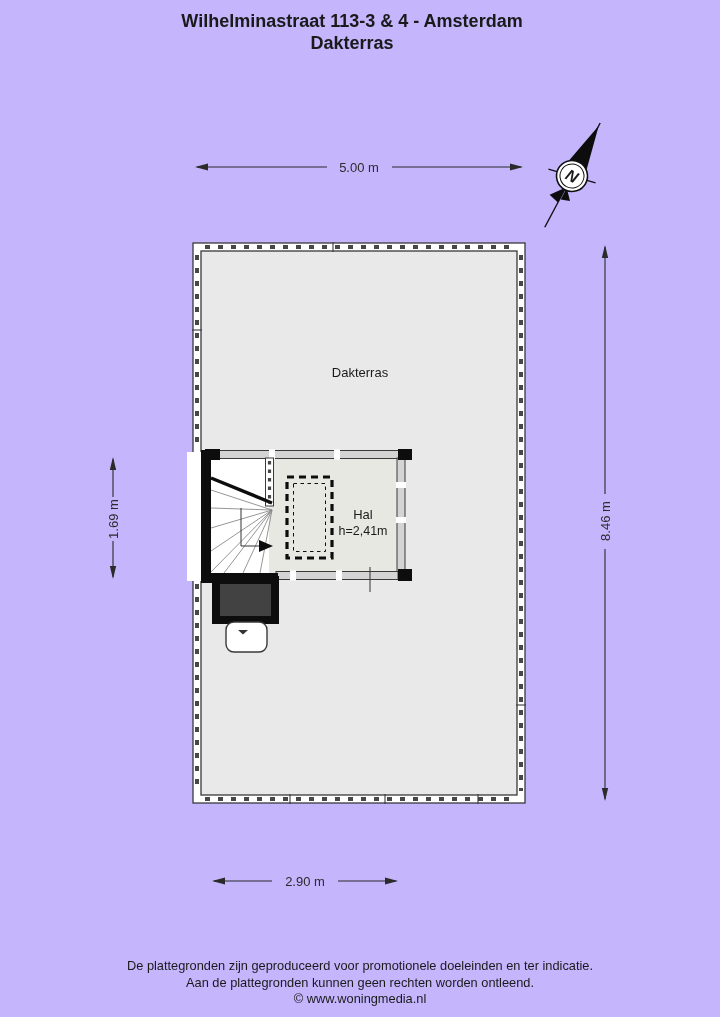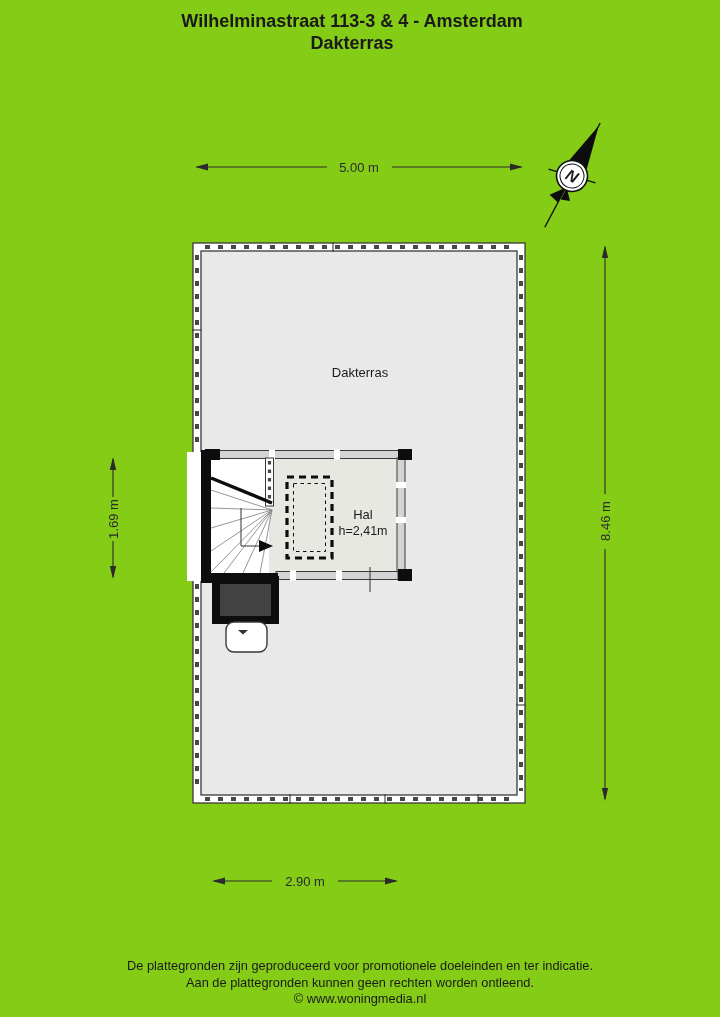--- a/index.html
+++ b/index.html
@@ -1,19 +1,19 @@
 <!DOCTYPE html>
 <html><head>
 <meta charset="utf-8">
 <style>
   html,body{margin:0;padding:0;background:#ffffff;}
   .page{
     position:relative;
     width:720px;height:1017px;
-    background:#84cc16;
+    background:#c4b5fd;
     font-family:"Liberation Sans", sans-serif;
     overflow:hidden;
   }
   svg text{ font-family:"Liberation Sans", sans-serif; fill:#1a1a1a; }
   .title-text{ font-size:18px; font-weight:bold; }
   .room-label{ font-size:13px; }
   .room-sublabel{ font-size:12.5px; }
   .dim-label{ font-size:13px; fill:#2b2b2b; }
   .footer-text{ font-size:12.8px; }
   .north-n{ font-size:16px; font-weight:bold; font-style:italic; }

